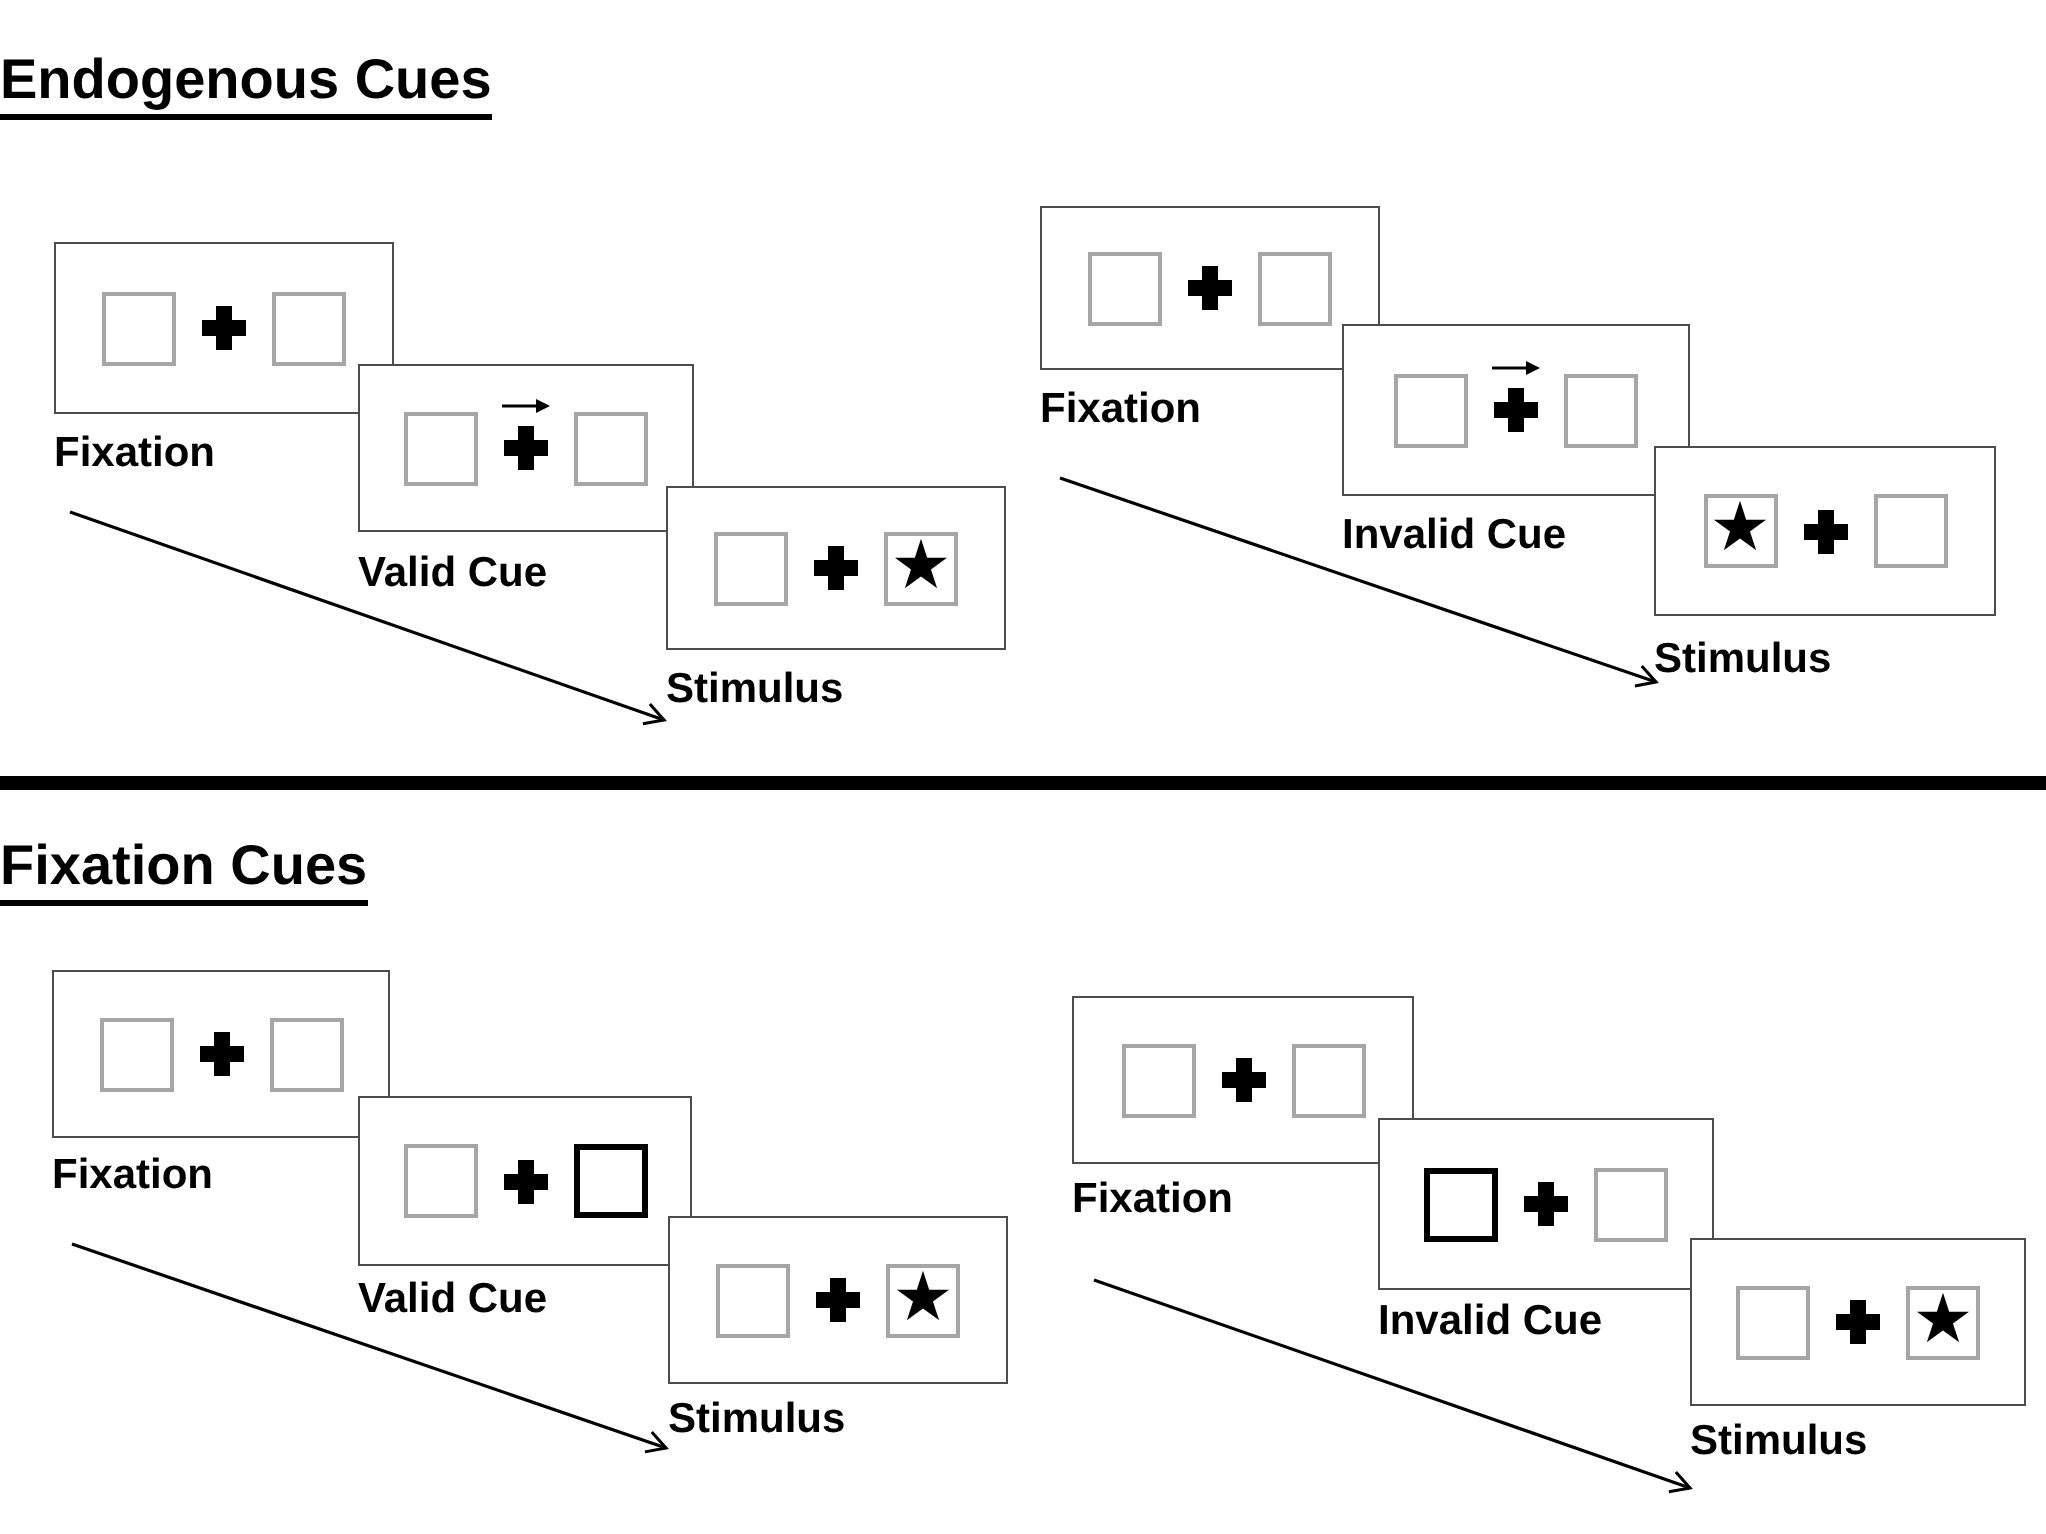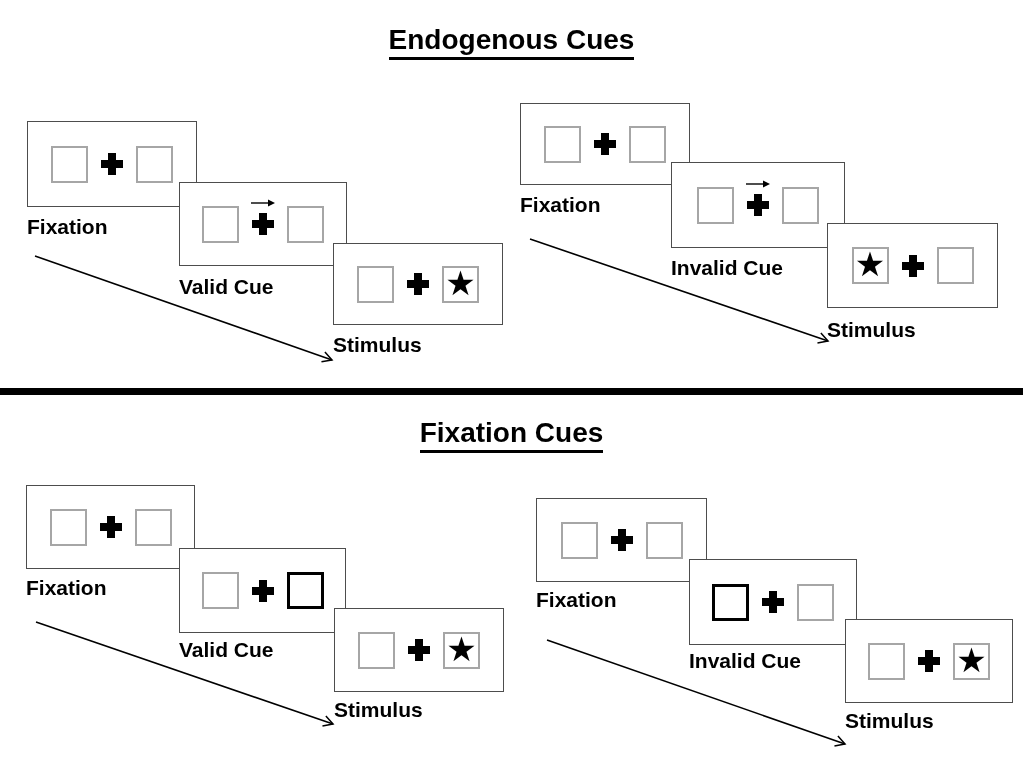--- a/index.html
+++ b/index.html
@@ -1,20 +1,20 @@
 <!DOCTYPE html>
 <html><head>
 <meta charset="utf-8">
 <style>
   html,body{margin:0;padding:0;background:#fff;}
   #stage{
     position:relative;width:1023px;height:767px;background:#fff;overflow:hidden;
     font-family:"Liberation Sans","DejaVu Sans",sans-serif;color:#000;
   }
-  .title{position:absolute;left:0;right:0;text-align:center;}
+  .title{position:absolute;left:0;right:0;text-align:left;}
   .title-text{
     display:inline-block;font-size:28px;font-weight:bold;
     border-bottom:3px solid #000;padding-bottom:1px;line-height:32px;
   }
   .panel{
     position:absolute;background:#fff;border:1.5px solid #4d4d4d;
     display:flex;align-items:center;justify-content:center;gap:13px;
     box-sizing:border-box;
   }
   .sq{

